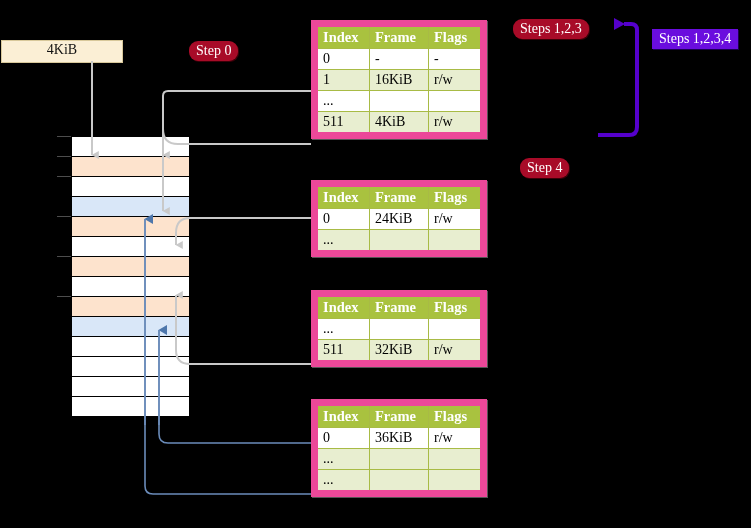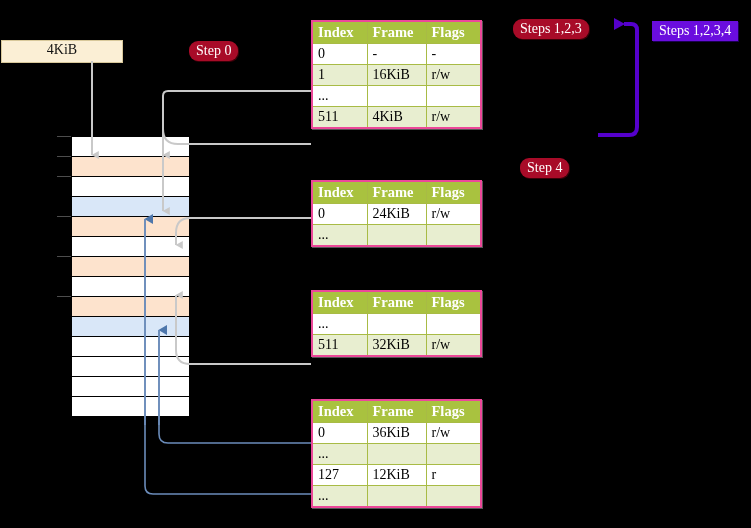--- a/index.html
+++ b/index.html
@@ -1,21 +1,21 @@
 <!DOCTYPE html>
 <html><head>
 <meta charset="utf-8">
 <style>
   html,body{margin:0;padding:0;background:#000;}
   body{width:751px;height:528px;position:relative;overflow:hidden;
        font-family:"Liberation Serif", serif;}
   .canvas{position:absolute;left:0;top:0;width:751px;height:528px;}
 
   
-  .ptable{position:absolute;border-collapse:collapse;border:2px solid #ec4899;
+  .ptable{position:absolute;border-collapse:collapse;border:7px solid #ec4899;
           background:#fff;box-shadow:1px 1px 0 #555;}
   .ptable td,.ptable th{border:1px solid #a8bb45;font-size:14px;
           padding:2px 5px;height:19px;box-sizing:border-box;
           font-family:"Liberation Serif", serif;text-align:left;
           white-space:nowrap;overflow:hidden;}
   .ptable th{background:#a9c23f;color:#ffffff;font-weight:bold;font-size:14.5px;}
   .ptable td.c1{width:55px;}
   .ptable td.c2{width:59px;}
   .ptable td.c3{width:55px;}
   .ptable th.c1{width:55px;}
@@ -48,21 +48,21 @@
 </style>
 </head>
 <body>
 
 <div class="canvas">
 
   <div class="badge red" style="left:189px;top:41px;">Step 0</div>
 
   <div class="badge red" style="left:513px;top:19px;">Steps 1,2,3</div>
 
-  <div class="badge blue" style="left:652px;top:21px;">Steps 1,2,3,4</div>
+  <div class="badge blue" style="left:652px;top:29px;">Steps 1,2,3,4</div>
 
   <div class="badge red" style="left:520px;top:158px;">Step 4</div>
 
   <div class="tag4k" style="left:1px;top:40px;width:120px;height:21px;">4KiB</div>
 
   <div class="memcol" id="memcol" style="left:71px;top:136px;width:119px;height:280px;">
       <div class="memrow" style="top: 0px; height: 21px; width: 119px;"></div>
       <div class="tick" style="left: -14px; top: 0px; width: 14px;"></div>
       <div class="memrow orange" style="top: 20px; height: 21px; width: 119px;"></div>
       <div class="tick" style="left: -14px; top: 20px; width: 14px;"></div>
@@ -169,25 +169,20 @@
         <tr>
           <td class="c1">0</td>
           <td class="c2">36KiB</td>
           <td class="c3">r/w</td>
         </tr>
         <tr class="alt">
           <td class="c1">...</td>
           <td class="c2"></td>
           <td class="c3"></td>
         </tr>
-        <tr>
-          <td class="c1">127</td>
-          <td class="c2">12KiB</td>
-          <td class="c3">r</td>
-        </tr>
         <tr class="alt">
           <td class="c1">...</td>
           <td class="c2"></td>
           <td class="c3"></td>
         </tr>
       </tbody>
     </table>
 
   <svg class="overlay">
     <defs>

